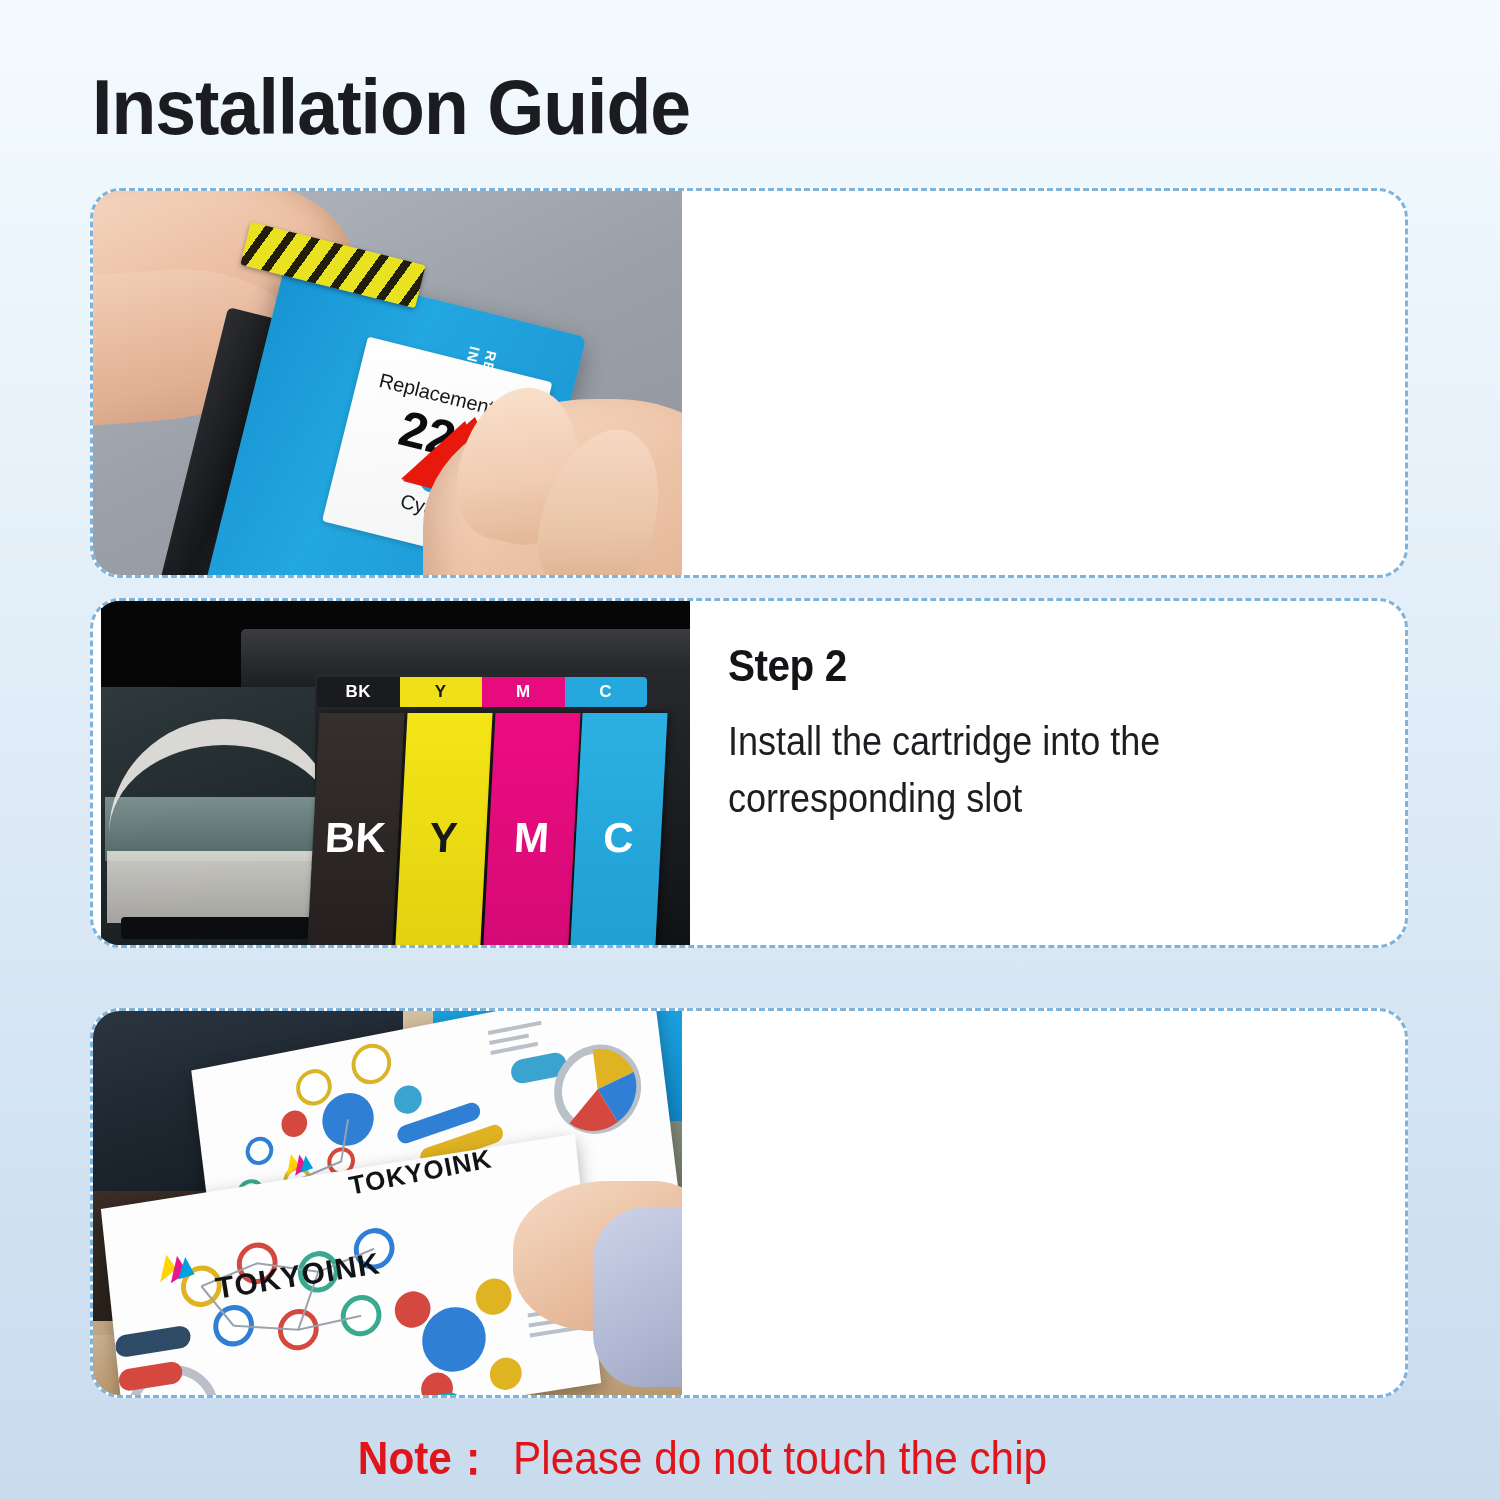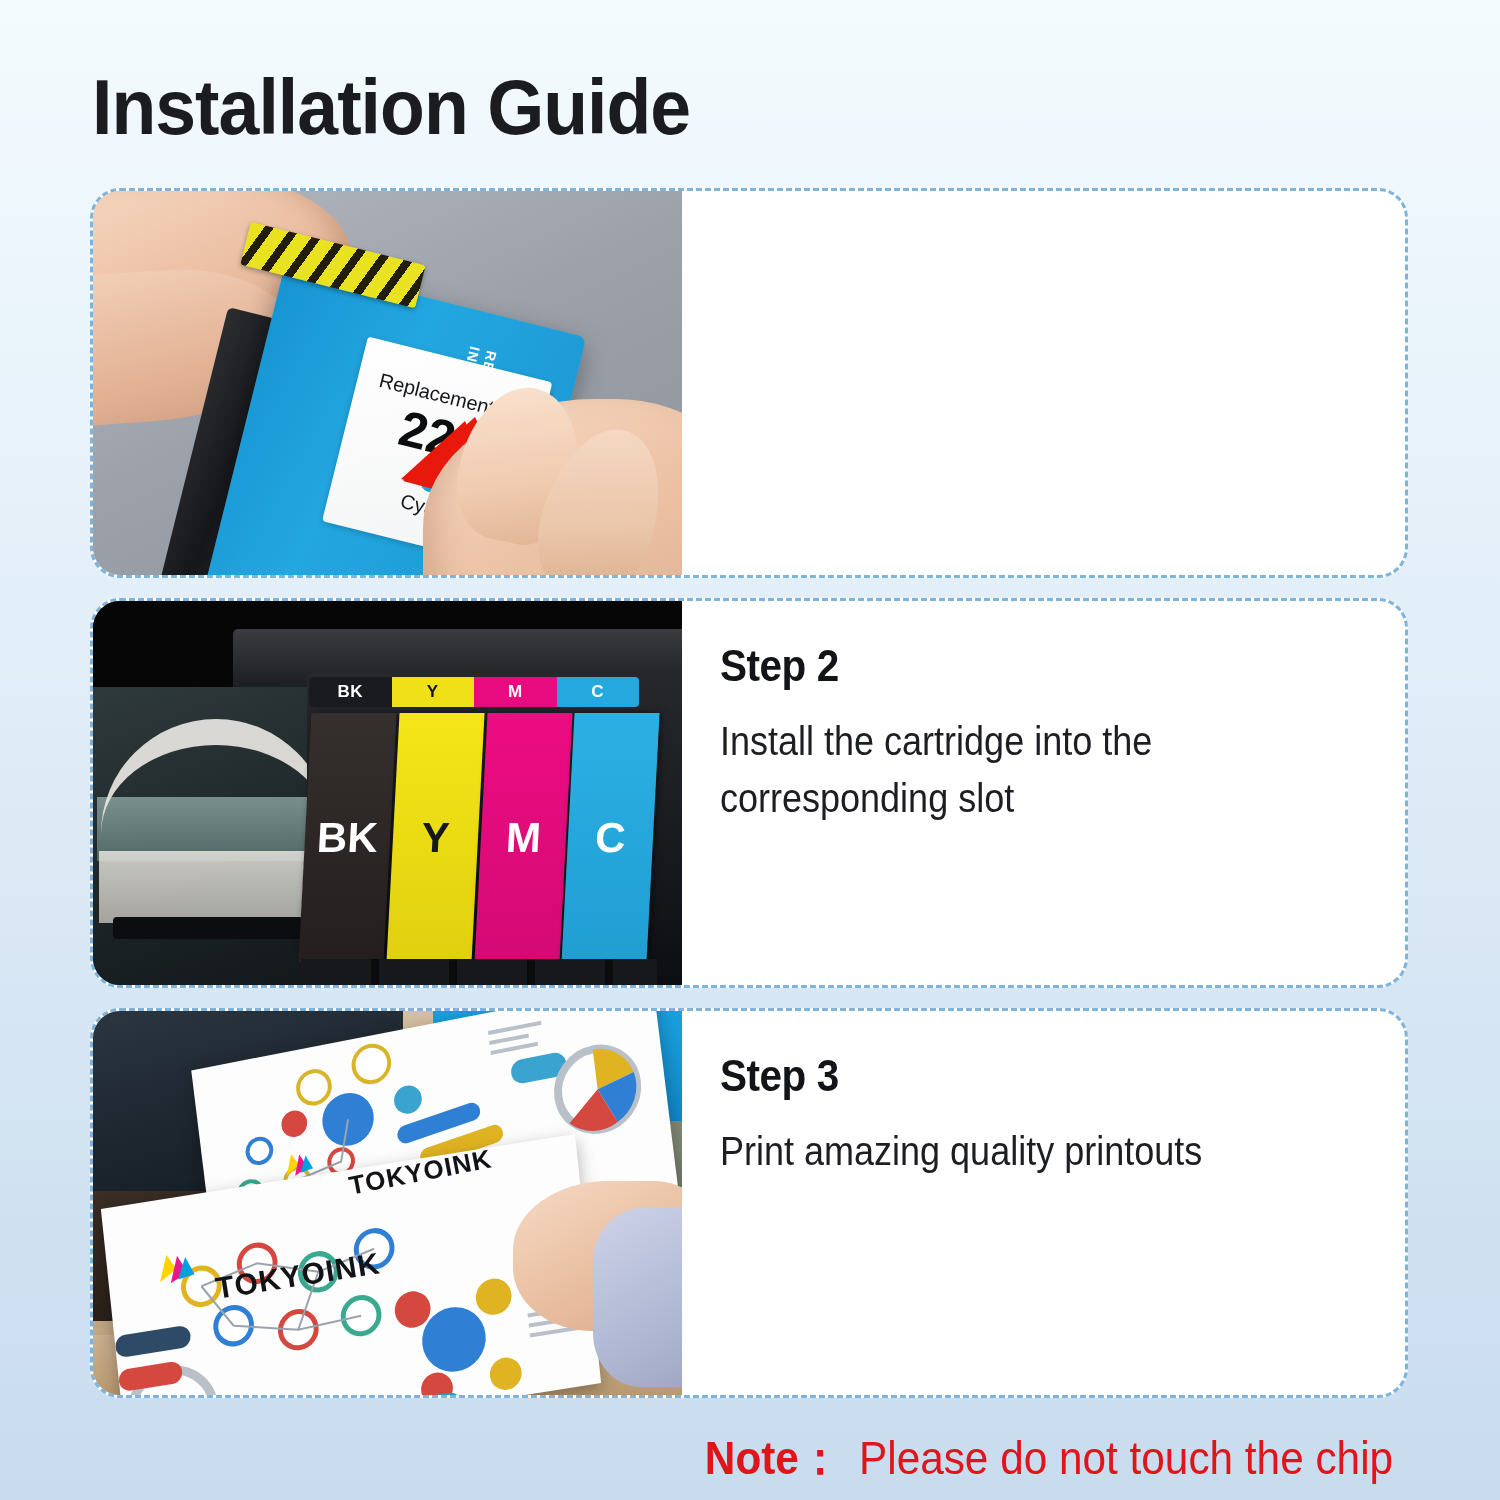--- a/index.html
+++ b/index.html
@@ -19,21 +19,21 @@
     transform:scaleX(0.94); transform-origin:left center;
   }
 
   
   .step-card{
     position:absolute; left:90px; width:1318px;
     border:3px dashed #7eb4dc; border-radius:30px;
     background:#ffffff; overflow:hidden; display:flex;
   }
   #step-card-1{ top:188px; height:390px; }
-  #step-card-2{ top:598px; height:390px; }
+  #step-card-2{ top:598px; height:350px;padding-left:8px; }
   #step-card-3{ top:1008px; height:390px; }
 
   .photo{ width:589px; height:100%; position:relative; overflow:hidden; flex:0 0 589px; }
   .textcol{ flex:1; position:relative; padding:40px 0 0 38px; }
 
   .step-heading{
     font-size:44px; font-weight:bold; color:#131417; letter-spacing:-0.5px;
     transform:scaleX(0.92); transform-origin:left center;
   }
   .step-desc{
@@ -219,21 +219,21 @@
     border-radius:34% 12% 10% 30%/30% 14% 12% 30%;
   }
   .p3-desk{
     position:absolute; left:0; bottom:0; width:100%; height:60px;
     background:linear-gradient(180deg,#cbb091 0%,#b9996f 100%);
   }
 
   
   #note-row{
     position:absolute; left:0; top:1428px; width:1440px;
-    text-align:right; white-space:nowrap;
+    text-align:center; white-space:nowrap;
   }
   #note-label{
     font-size:46px; font-weight:bold; color:#e0151b;
     transform:scaleX(0.92); display:inline-block; transform-origin:right center;
   }
   #note-text{
     font-size:46px; font-weight:400; color:#e0151b; margin-left:14px;
     transform:scaleX(0.92); display:inline-block; transform-origin:left center;
   }
 </style>
@@ -383,22 +383,18 @@
       <path d="M16,22 L24,6 L29,20 Z" fill="#00a0e0"></path>
     </svg>
 
     <div class="p3-brand" id="p3-brand-top">TOKYOINK</div>
     <div class="p3-brand" id="p3-brand-bottom">TOKYOINK</div>
 
     <div class="p3-hand"></div>
     <div class="p3-sleeve"></div>
   </div>
 
-  <div class="textcol">
-    <div class="step-heading">Step 3</div>
-    <div class="step-desc">Print amazing quality printouts</div>
-  </div>
 </div>
 
 <div id="note-row">
   <span id="note-label">Note：</span>
   <span id="note-text">Please do not touch the chip</span>
 </div>
 
 </body></html>

